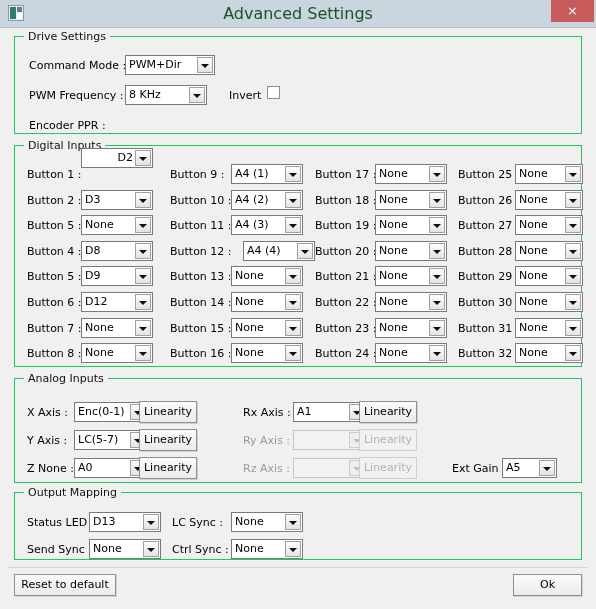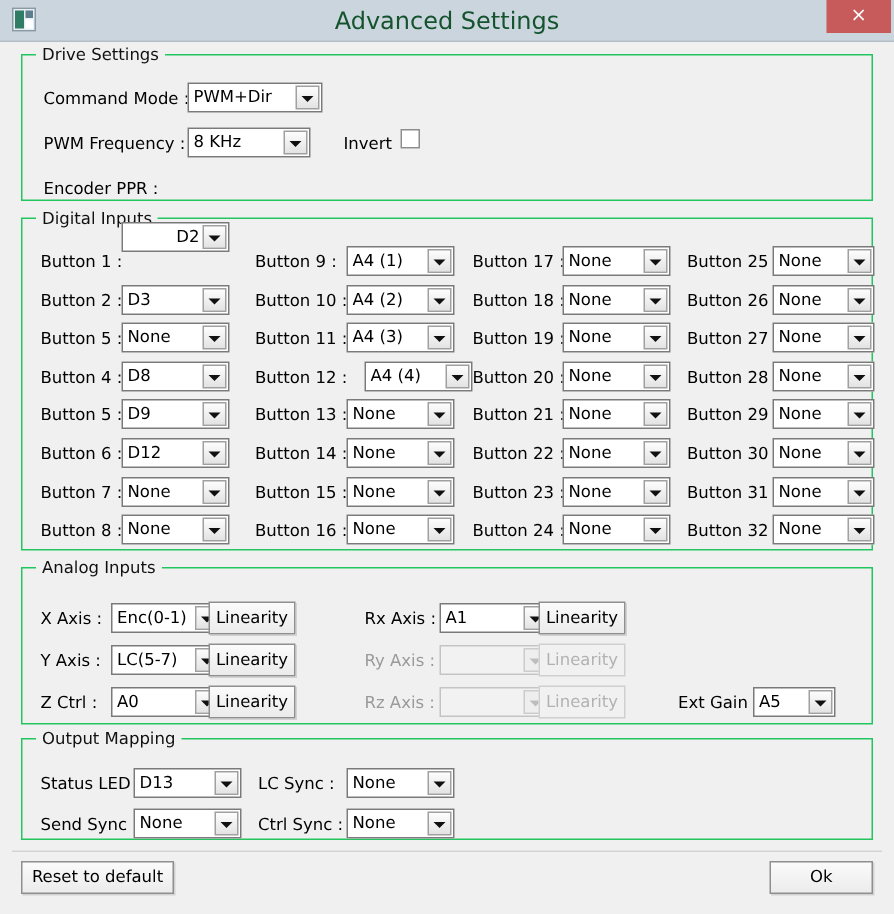--- a/index.html
+++ b/index.html
@@ -407,21 +407,21 @@
 
   <div class="lbl" style="left:12px; top:55px;">Y Axis :</div>
   <div class="combo" style="left:59px; top:51px; width:74px;">
     <div class="val">LC(5-7)</div>
     <div class="arrowbox"></div>
   </div>
   <div class="btn" style="left:124px; top:50px; width:58px; height:22px; line-height:20px;">
     <span>Linearity</span>
   </div>
 
-  <div class="lbl" style="left:12px; top:83px;">Z Ctrl :</div>
+  <div class="lbl" style="left:12px; top:83px;">Z None :</div>
   <div class="combo" style="left:59px; top:79px; width:74px;">
     <div class="val">A0</div>
     <div class="arrowbox"></div>
   </div>
   <div class="btn" style="left:124px; top:78px; width:58px; height:22px; line-height:20px;">
     <span>Linearity</span>
   </div>
 
   <div class="lbl" style="left:228px; top:27px;">Rx Axis :</div>
   <div class="combo" style="left:278px; top:23px; width:74px;">

